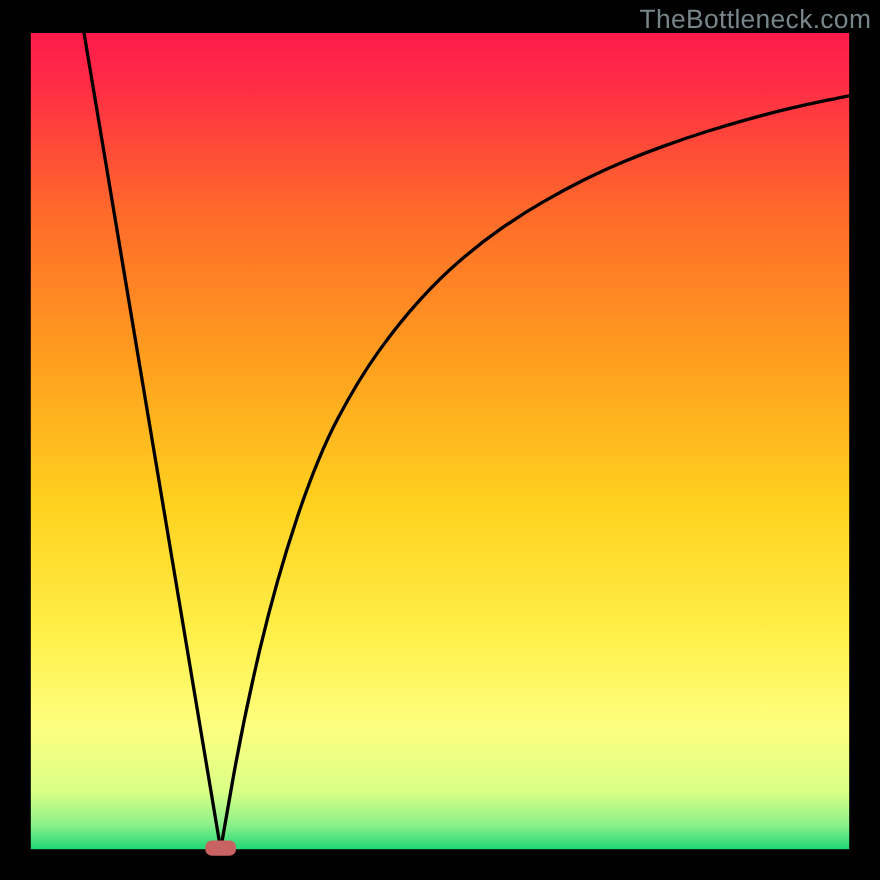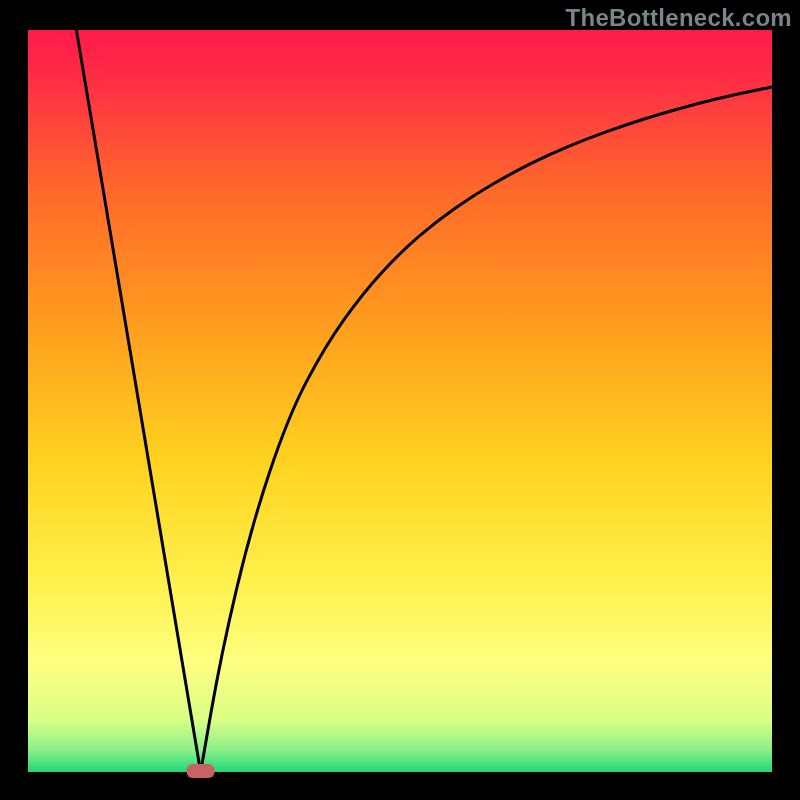--- a/index.html
+++ b/index.html
@@ -1,20 +1,20 @@
 <!DOCTYPE html>
 <html><head>
 <meta charset="utf-8">
 <style>
   html,body{margin:0;padding:0;width:800px;height:800px;overflow:hidden;background:#fff}
   .frame{position:relative;width:800px;height:800px}
   .watermark{
     position:absolute;top:4px;right:8px;
     font-family:Arial,Helvetica,sans-serif;
-    font-size:24px;font-weight:700;color:#77868a;
+    font-size:24px;font-weight:400;color:#77868a;
     letter-spacing:0.3px;
     text-align:center;
   }
   svg{display:block;width:800px;height:800px}
   .marker{
     fill:#c96263;
   }
 </style>
 </head>
 <body>

